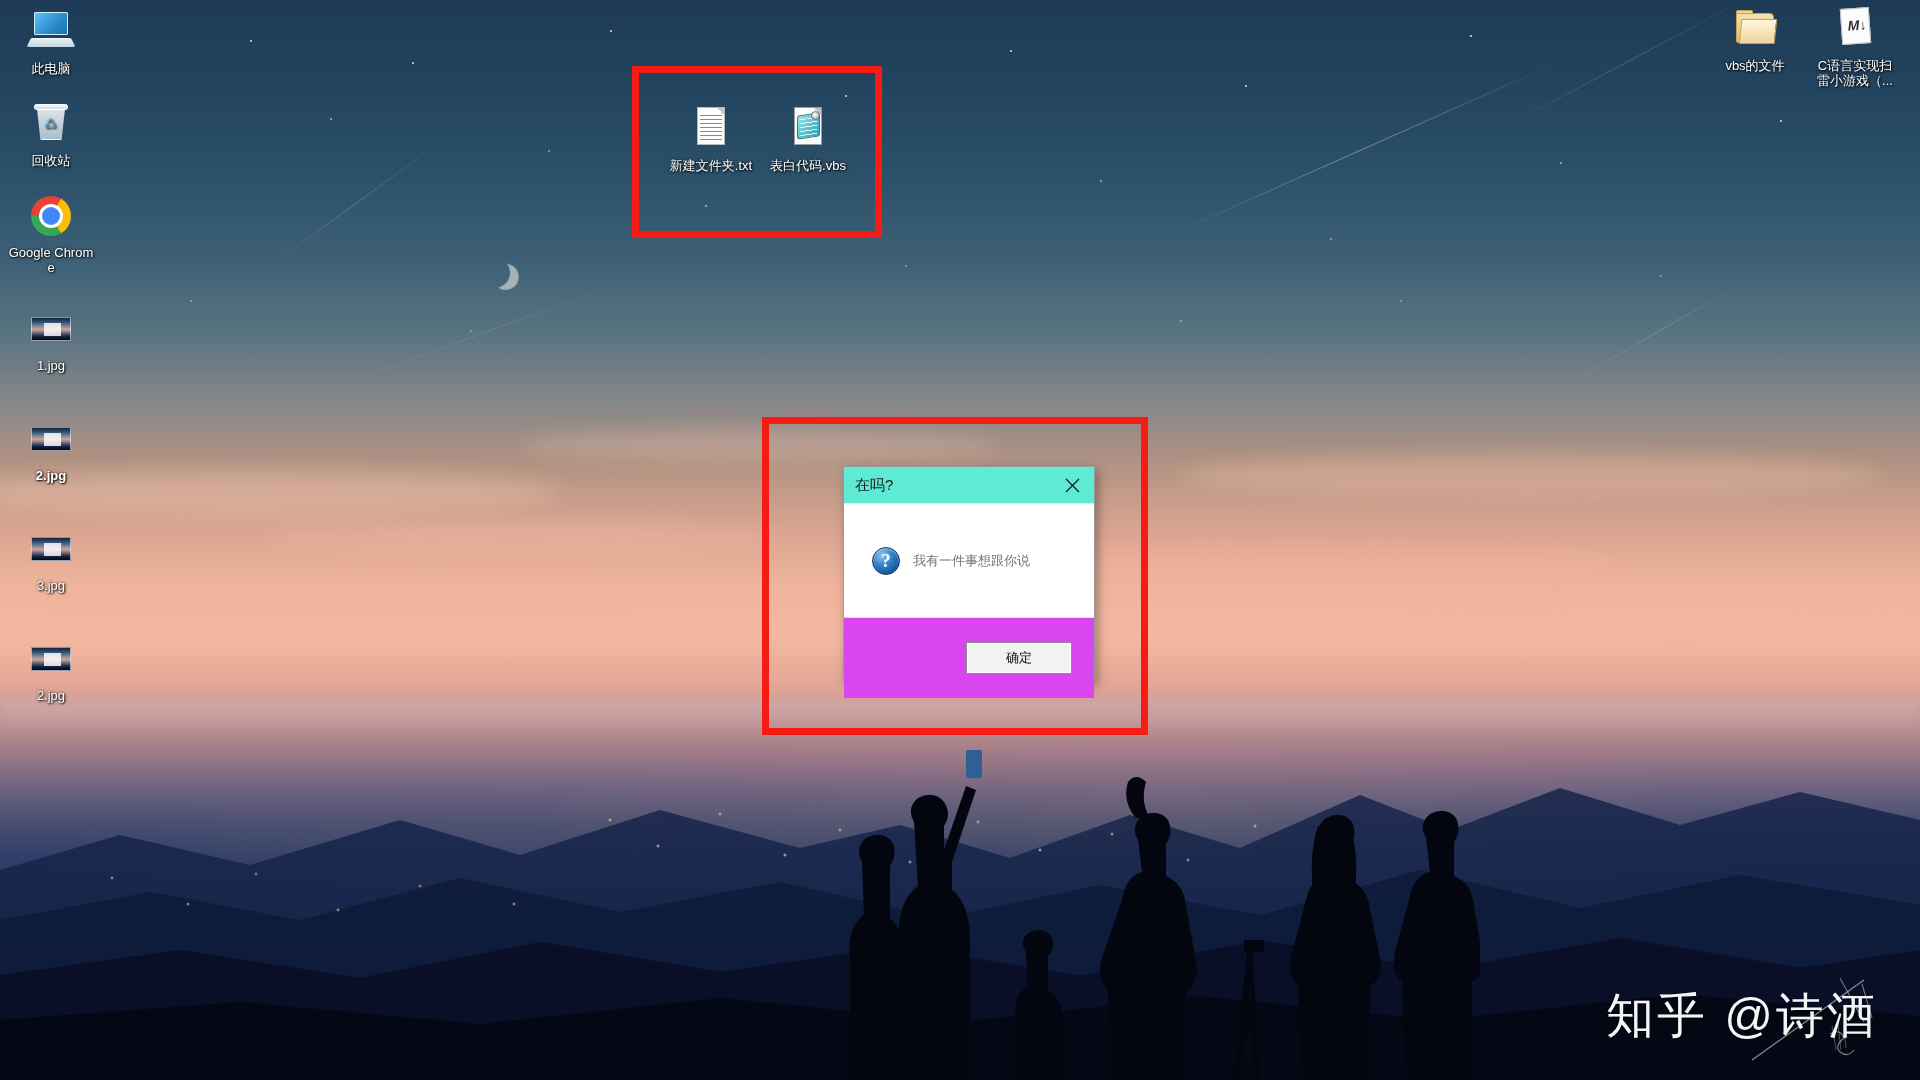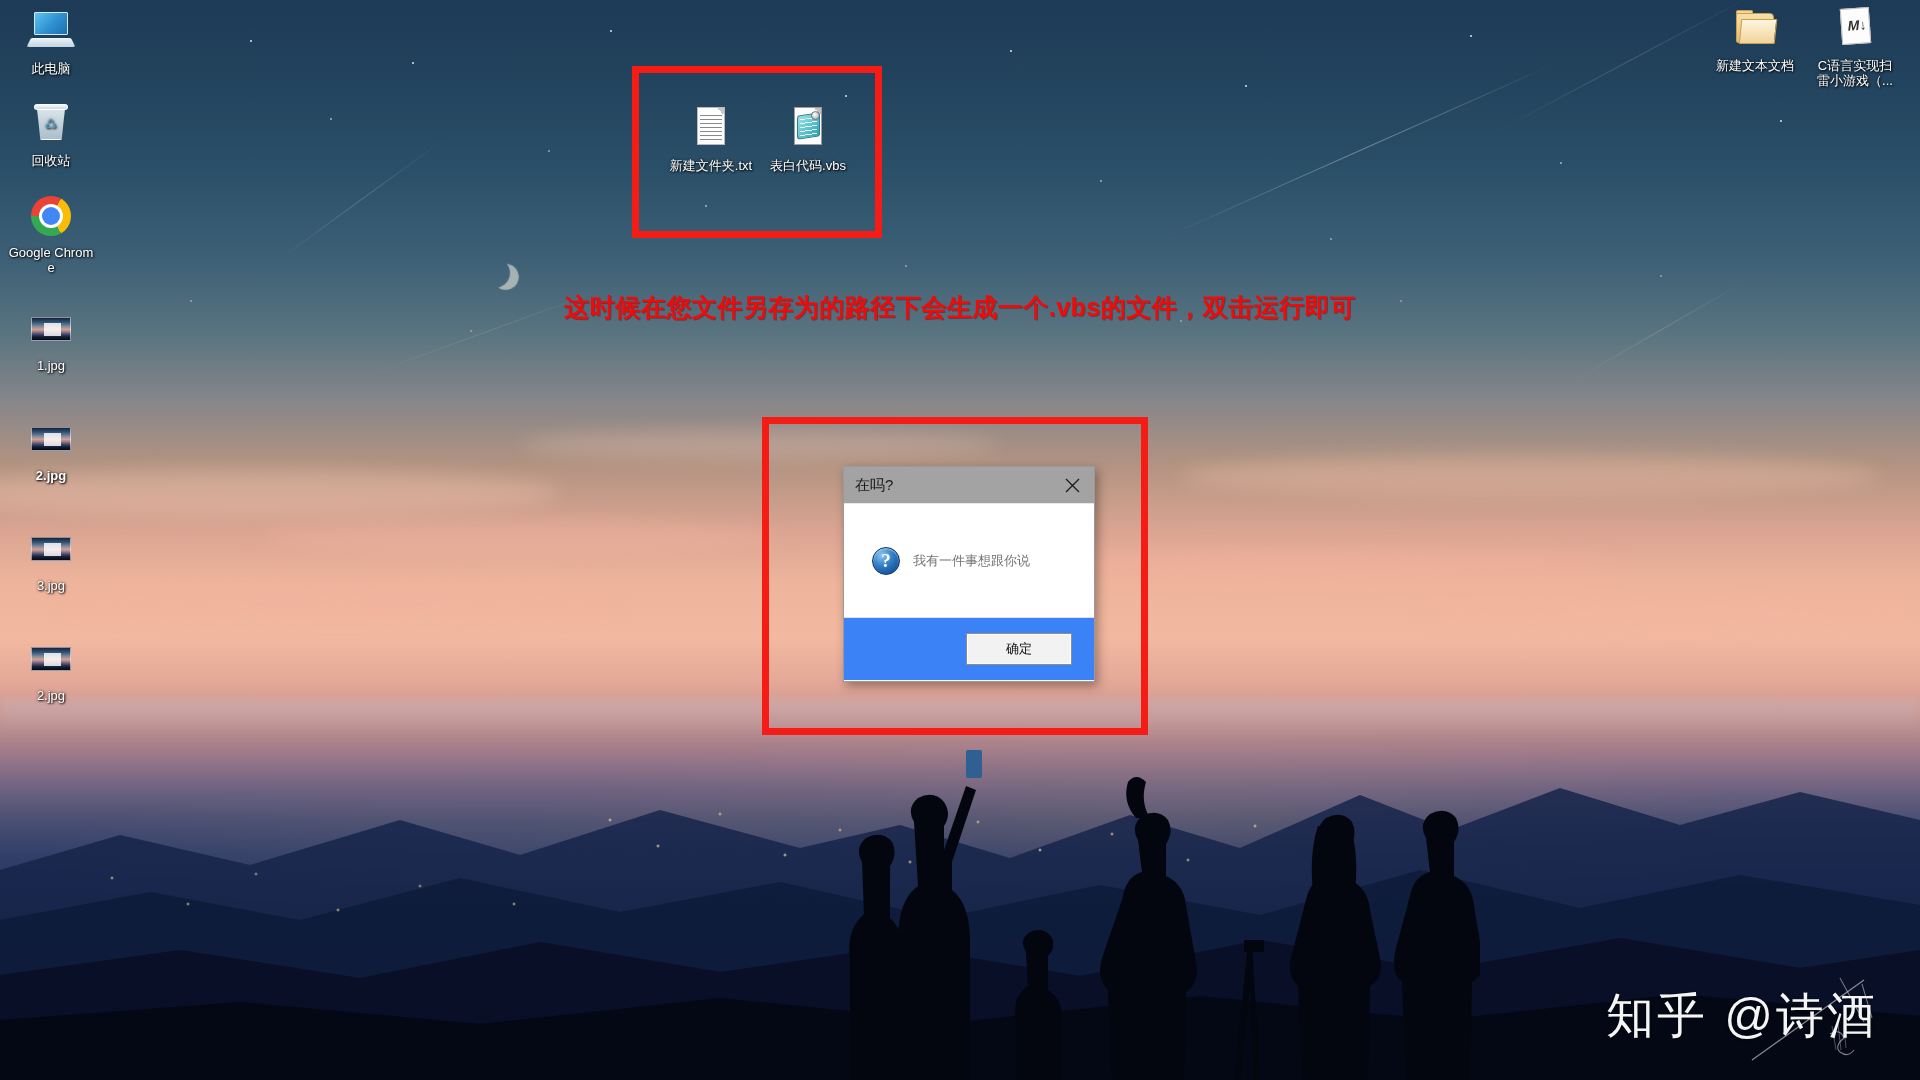--- a/index.html
+++ b/index.html
@@ -256,21 +256,21 @@
     background: #fff;
     border: 1px solid #9a9a9a;
     box-shadow: 3px 4px 10px rgba(0,0,0,0.35);
     font-family: "Liberation Sans", "DejaVu Sans", sans-serif;
   }
   #dialog .titlebar {
     height: 37px;
     display: flex; align-items: center; justify-content: space-between;
     padding: 0 0 0 11px;
     border-bottom: 1px solid #e8e8e8;
-    background: #a3a3a3;
+    background: #5eead4;
   }
   #dialog .title {
     font-size: 15px;
     color: #1a1a1a;
   }
   #dialog .closebtn {
     width: 44px; height: 36px;
     display: flex; align-items: center; justify-content: center;
     color: #1a1a1a; font-size: 16px; line-height: 16px;
     cursor: default;
@@ -295,22 +295,22 @@
     display: flex; align-items: center; justify-content: center;
     color: #fff; font-size: 19px; font-weight: bold; line-height: 19px;
     font-family: "Liberation Serif", serif;
   }
   #dialog .msg {
     margin-left: 13px;
     font-size: 13px;
     color: #737373;
   }
   #dialog .footer {
-    height: 63px;
-    background: #3b82f6;
+    height: 81px;
+    background: #d946ef;
     border-top: 1px solid #dfdfdf;
     display: flex; align-items: center; justify-content: flex-end;
     padding-right: 22px;
   }
   #dialog .okbtn {
     width: 106px; height: 32px;
     background: #f2f2f2;
     border: 1px solid #8d8d8d;
     box-shadow: inset 0 0 0 1px #fdfdfd;
     font-size: 13px;
@@ -512,36 +512,35 @@
       </span>
     <span class="label">表白代码.vbs</span>
   </div>
 
   <div class="icon ico-folder" style="left:1712px;top:5px;">
     <span class="glyph">
         <i class="tab"></i>
         <i class="back"></i>
         <i class="front"></i>
       </span>
-    <span class="label">新建文本文档</span>
+    <span class="label">vbs的文件</span>
   </div>
 
   <div class="icon ico-md" style="left:1812px;top:5px;">
     <span class="glyph">
         <i class="page"></i>
         <i class="mk">M↓</i>
       </span>
     <span class="label">C语言实现扫雷小游戏（...</span>
   </div>
 
   <div class="redbox" style="left:632px;top:66px;width:250px;height:172px;"></div>
 
   <div class="redbox" style="left:762px;top:417px;width:386px;height:318px;"></div>
 
-  <div id="caption" style="top:291px;">这时候在您文件另存为的路径下会生成一个.vbs的文件，双击运行即可</div>
 
   <div id="dialog">
     <div class="titlebar">
       <span class="title">在吗?</span>
       <span class="closebtn">
         <svg width="15" height="15" viewBox="0 0 15 15" aria-hidden="true">
           <path d="M1,1 L14,14 M14,1 L1,14" stroke="#1a1a1a" stroke-width="1.3" fill="none"></path>
         </svg>
       </span>
     </div>

